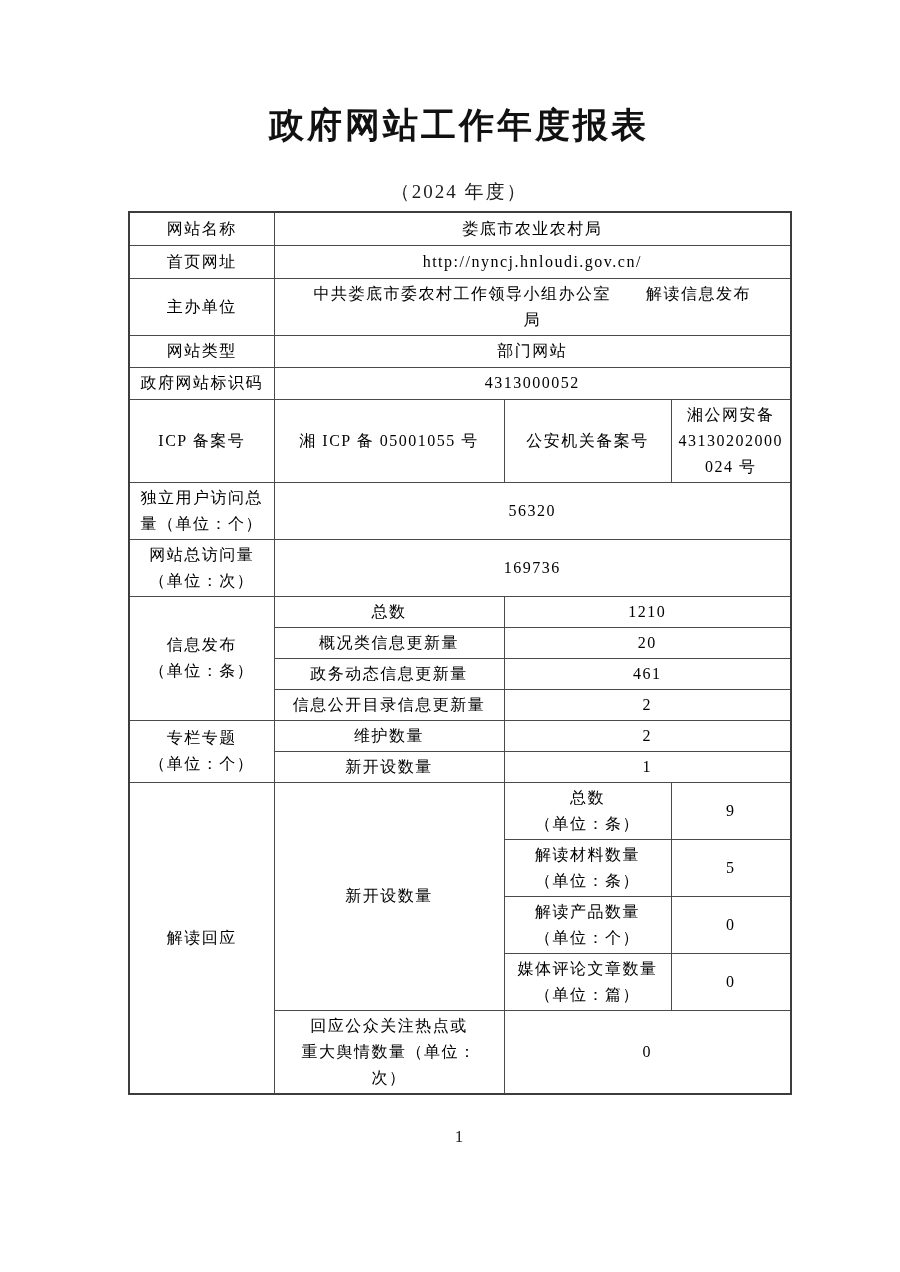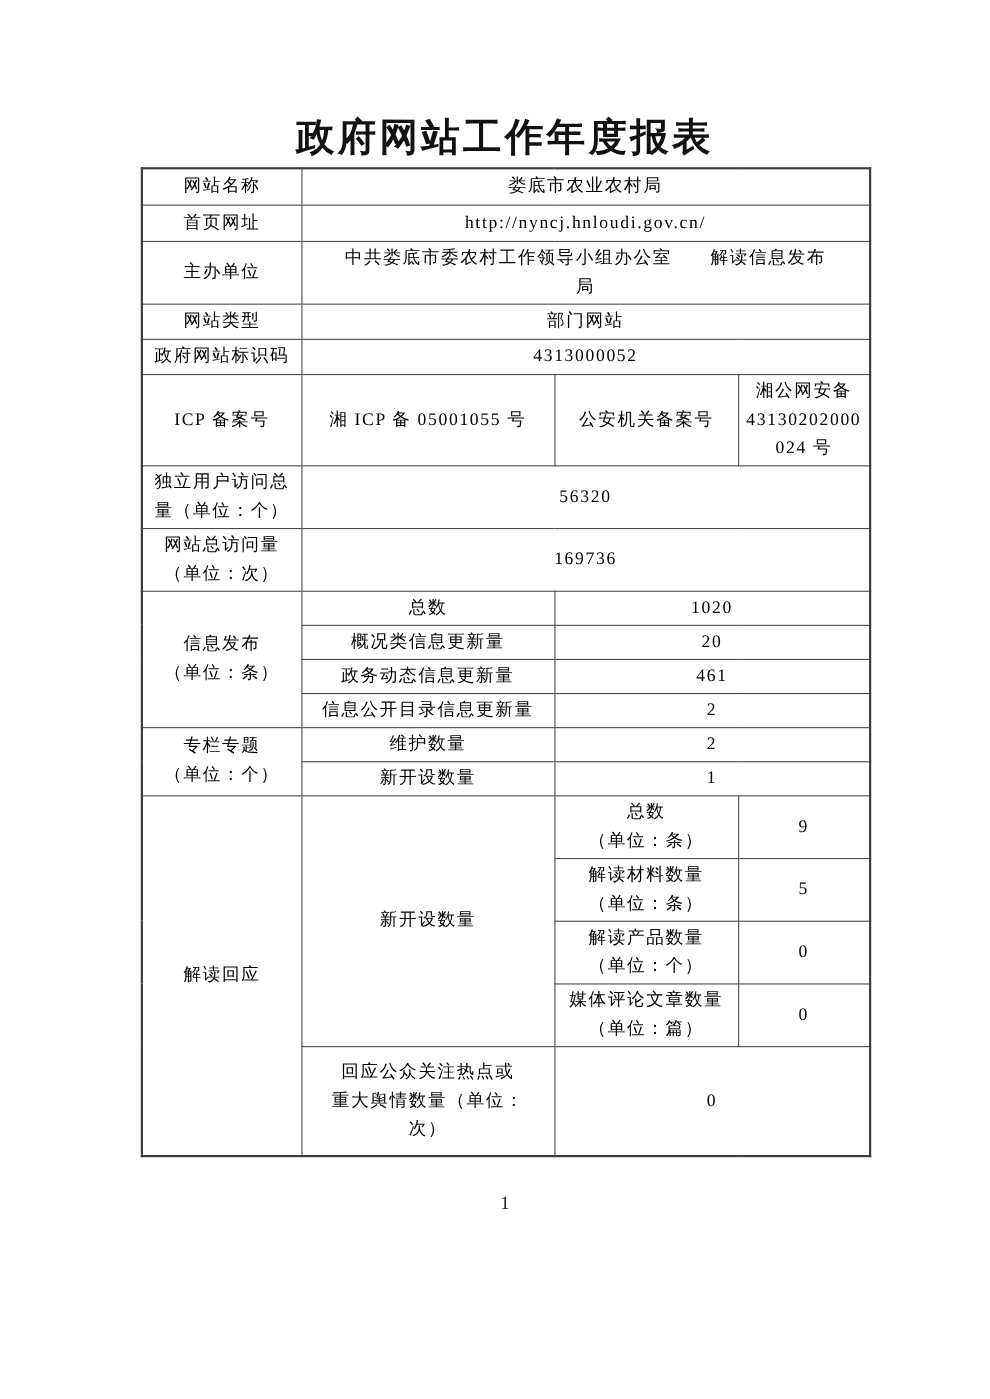--- a/index.html
+++ b/index.html
@@ -34,20 +34,21 @@
   td.num{letter-spacing:1px;}
   .pageno{margin-top:32px;text-align:center;font-size:17px;color:#1c1c1c;}
 </style>
 </head>
 <body>
 
 <div class="page">
   <div class="content">
 
     <h1 class="doc-title">政府网站工作年度报表</h1>
+    <div class="doc-subtitle">（2024 年度）</div>
 
     <table class="report">
       <colgroup>
         <col style="width:145px">
           <col style="width:230px">
           <col style="width:167px">
           <col style="width:120px">
       </colgroup>
       <tbody>
         <tr style="height:33px">
@@ -87,21 +88,21 @@
         <tr style="height:56px">
           <td>网站总访问量
 （单位：次）</td>
           <td colspan="3" class="num">169736</td>
         </tr>
 
         <tr style="height:31px">
           <td rowspan="4">信息发布
 （单位：条）</td>
           <td>总数</td>
-          <td colspan="2" class="num">1020</td>
+          <td colspan="2" class="num">1210</td>
         </tr>
         <tr style="height:31px">
           <td>概况类信息更新量</td>
           <td colspan="2" class="num">20</td>
         </tr>
         <tr style="height:31px">
           <td>政务动态信息更新量</td>
           <td colspan="2" class="num">461</td>
         </tr>
         <tr style="height:31px">
@@ -135,21 +136,21 @@
         <tr style="height:51px">
           <td>解读产品数量
 （单位：个）</td>
           <td class="num">0</td>
         </tr>
         <tr style="height:51px">
           <td>媒体评论文章数量
 （单位：篇）</td>
           <td class="num">0</td>
         </tr>
-        <tr style="height:100px">
+        <tr style="height:84px">
           <td>回应公众关注热点或
 重大舆情数量（单位：
 次）</td>
           <td colspan="2" class="num">0</td>
         </tr>
       </tbody>
     </table>
 
     <div class="pageno">1</div>
   </div>

